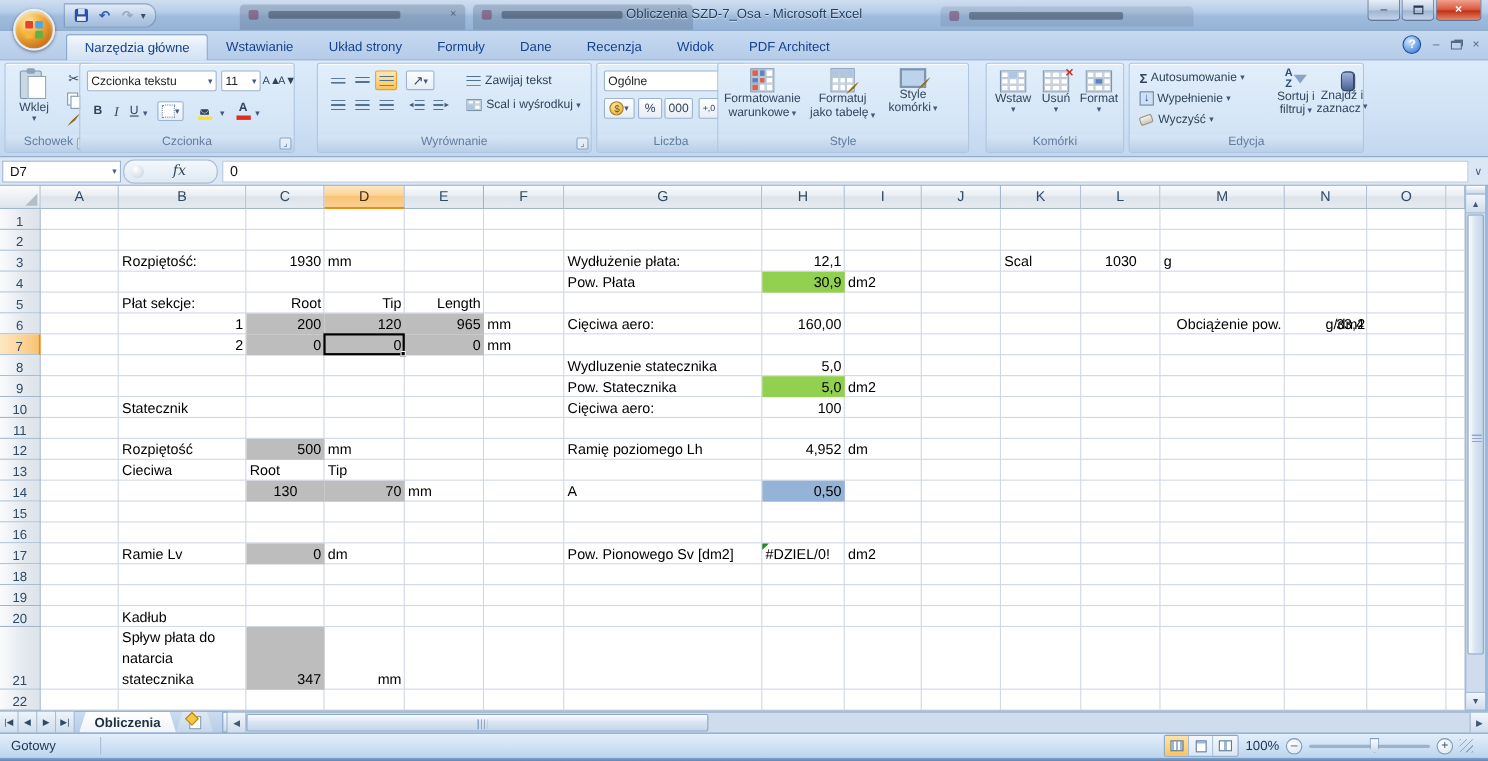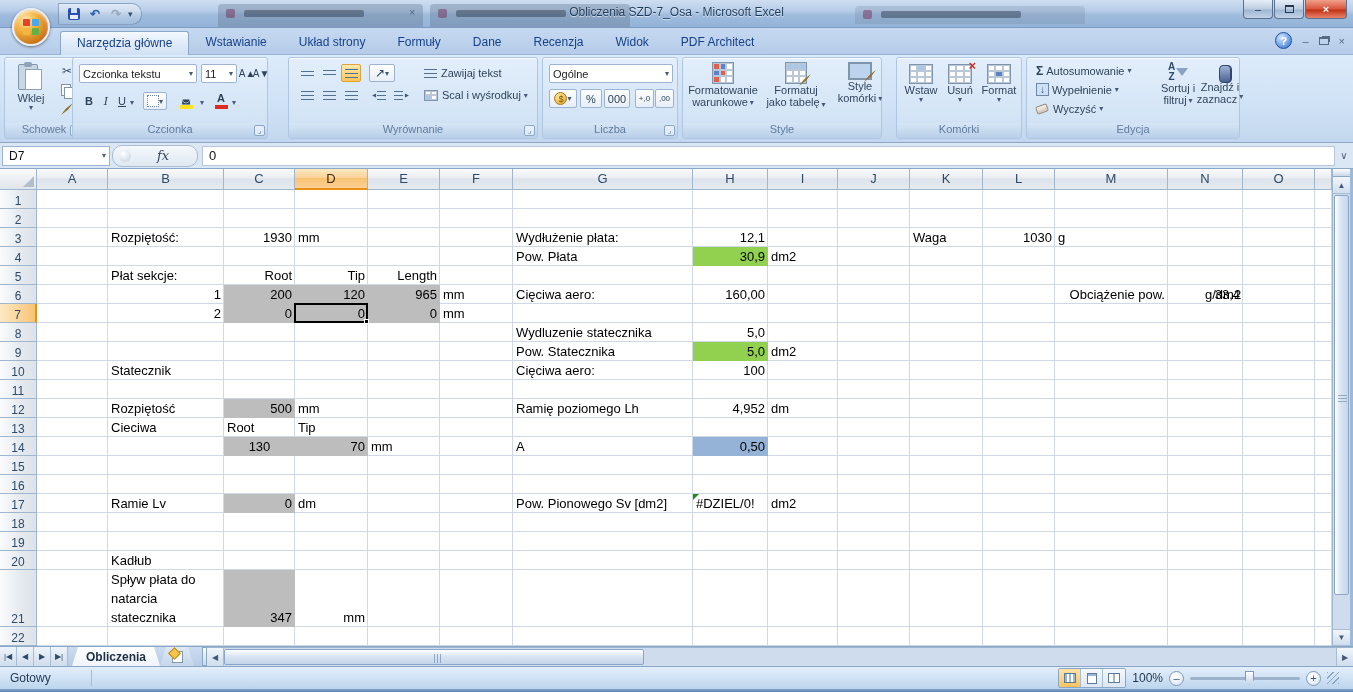--- a/index.html
+++ b/index.html
@@ -345,21 +345,21 @@
             <span class="chev">▾</span>
           </div>
         <div class="sbtn framed" style="position:absolute;left:37px;top:31px;width:22px;height:19px">%</div>
         <div class="sbtn framed" style="position:absolute;left:61px;top:31px;width:26px;height:19px">000</div>
         <div class="sbtn framed" style="position:absolute;left:92px;top:31px;width:19px;height:19px;font-size:8px">+,0</div>
         <div class="sbtn framed" style="position:absolute;left:112px;top:31px;width:19px;height:19px;font-size:8px">,00</div>
       </div>
       <div class="rg-label"><span>Liczba</span><span class="dlg">⌟</span></div>
     </div>
 
-    <div class="rgroup" style="left:682px;width:200px">
+    <div class="rgroup" style="left:652px;width:229px">
       <div class="rg-body">
         <div class="bigbtn" style="left:2px;top:4px;width:76px">
           <span class="grid-ico">
               <i style="background:#e0604f"></i>
               <i style="background:#5b83c4"></i>
               <i></i>
               <i style="background:#5b83c4"></i>
               <i style="background:#e0604f"></i>
               <i></i>
               <i style="background:#e0604f"></i>
@@ -595,22 +595,22 @@
         <div class="rhead" style="top: 344px; height: 19px;">18</div>
         <div class="rhead" style="top: 363px; height: 19px;">19</div>
         <div class="rhead" style="top: 382px; height: 19px;">20</div>
         <div class="rhead" style="top: 401px; height: 57px;">21</div>
         <div class="rhead" style="top: 458px; height: 19px;">22</div>
         <div class="cell" style="left: 108px; top: 59px; width: 116px; height: 19px; text-align: left; line-height: 19px;">Rozpiętość:</div>
         <div class="cell" style="left: 224px; top: 59px; width: 71px; height: 19px; text-align: right; line-height: 19px;">1930</div>
         <div class="cell" style="left: 295px; top: 59px; width: 73px; height: 19px; text-align: left; line-height: 19px;">mm</div>
         <div class="cell" style="left: 513px; top: 59px; width: 180px; height: 19px; text-align: left; line-height: 19px;">Wydłużenie płata:</div>
         <div class="cell" style="left: 693px; top: 59px; width: 75px; height: 19px; text-align: right; line-height: 19px;">12,1</div>
-        <div class="cell" style="left: 910px; top: 59px; width: 73px; height: 19px; text-align: left; line-height: 19px;">Waga</div>
-        <div class="cell" style="left: 983px; top: 59px; width: 72px; height: 19px; text-align: right; line-height: 19px;">1030</div>
+        <div class="cell" style="left: 910px; top: 59px; width: 73px; height: 19px; text-align: left; line-height: 19px;">Scal</div>
+        <div class="cell" style="left: 983px; top: 59px; width: 72px; height: 19px; text-align: center; line-height: 19px;">1030</div>
         <div class="cell" style="left: 1055px; top: 59px; width: 113px; height: 19px; text-align: left; line-height: 19px;">g</div>
         <div class="cell" style="left: 513px; top: 78px; width: 180px; height: 19px; text-align: left; line-height: 19px;">Pow. Płata</div>
         <div class="cell" style="left: 693px; top: 78px; width: 75px; height: 19px; text-align: right; line-height: 19px; background: rgb(146, 208, 80);">30,9</div>
         <div class="cell" style="left: 768px; top: 78px; width: 70px; height: 19px; text-align: left; line-height: 19px;">dm2</div>
         <div class="cell" style="left: 108px; top: 97px; width: 116px; height: 19px; text-align: left; line-height: 19px;">Płat sekcje:</div>
         <div class="cell" style="left: 224px; top: 97px; width: 71px; height: 19px; text-align: right; line-height: 19px;">Root</div>
         <div class="cell" style="left: 295px; top: 97px; width: 73px; height: 19px; text-align: right; line-height: 19px;">Tip</div>
         <div class="cell" style="left: 368px; top: 97px; width: 72px; height: 19px; text-align: right; line-height: 19px;">Length</div>
         <div class="cell" style="left: 108px; top: 116px; width: 116px; height: 19px; text-align: right; line-height: 19px;">1</div>
         <div class="cell" style="left: 224px; top: 116px; width: 71px; height: 19px; text-align: right; line-height: 19px; background: rgb(189, 189, 189);">200</div>

